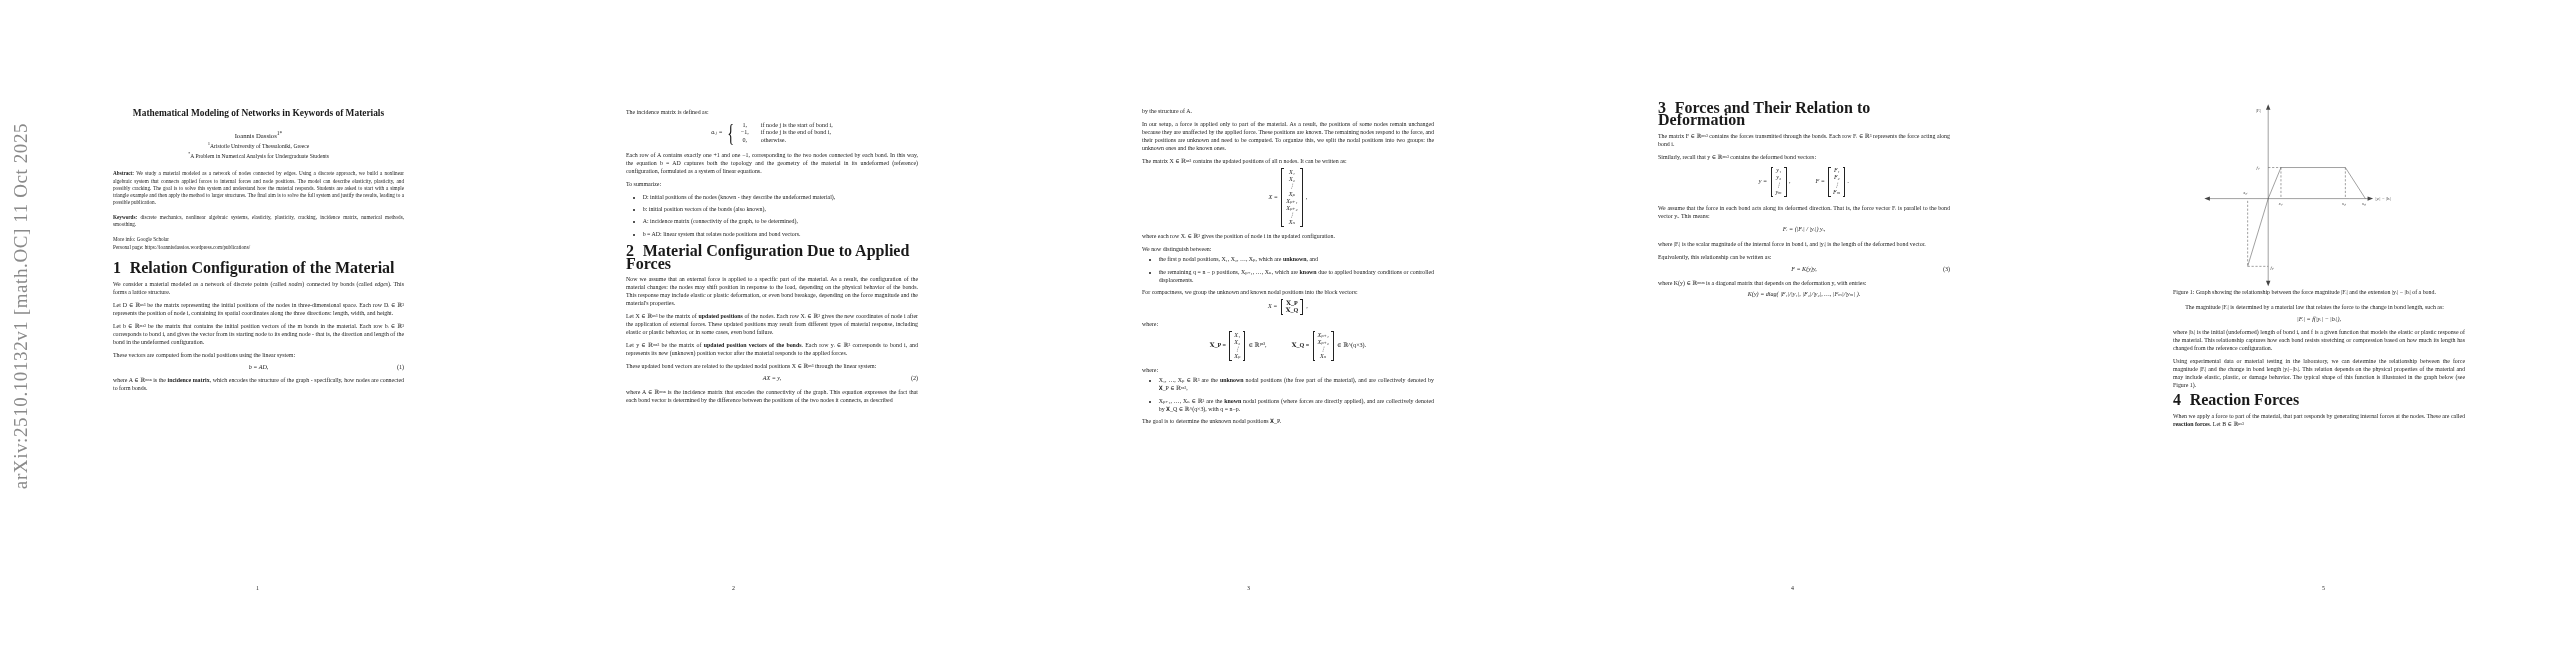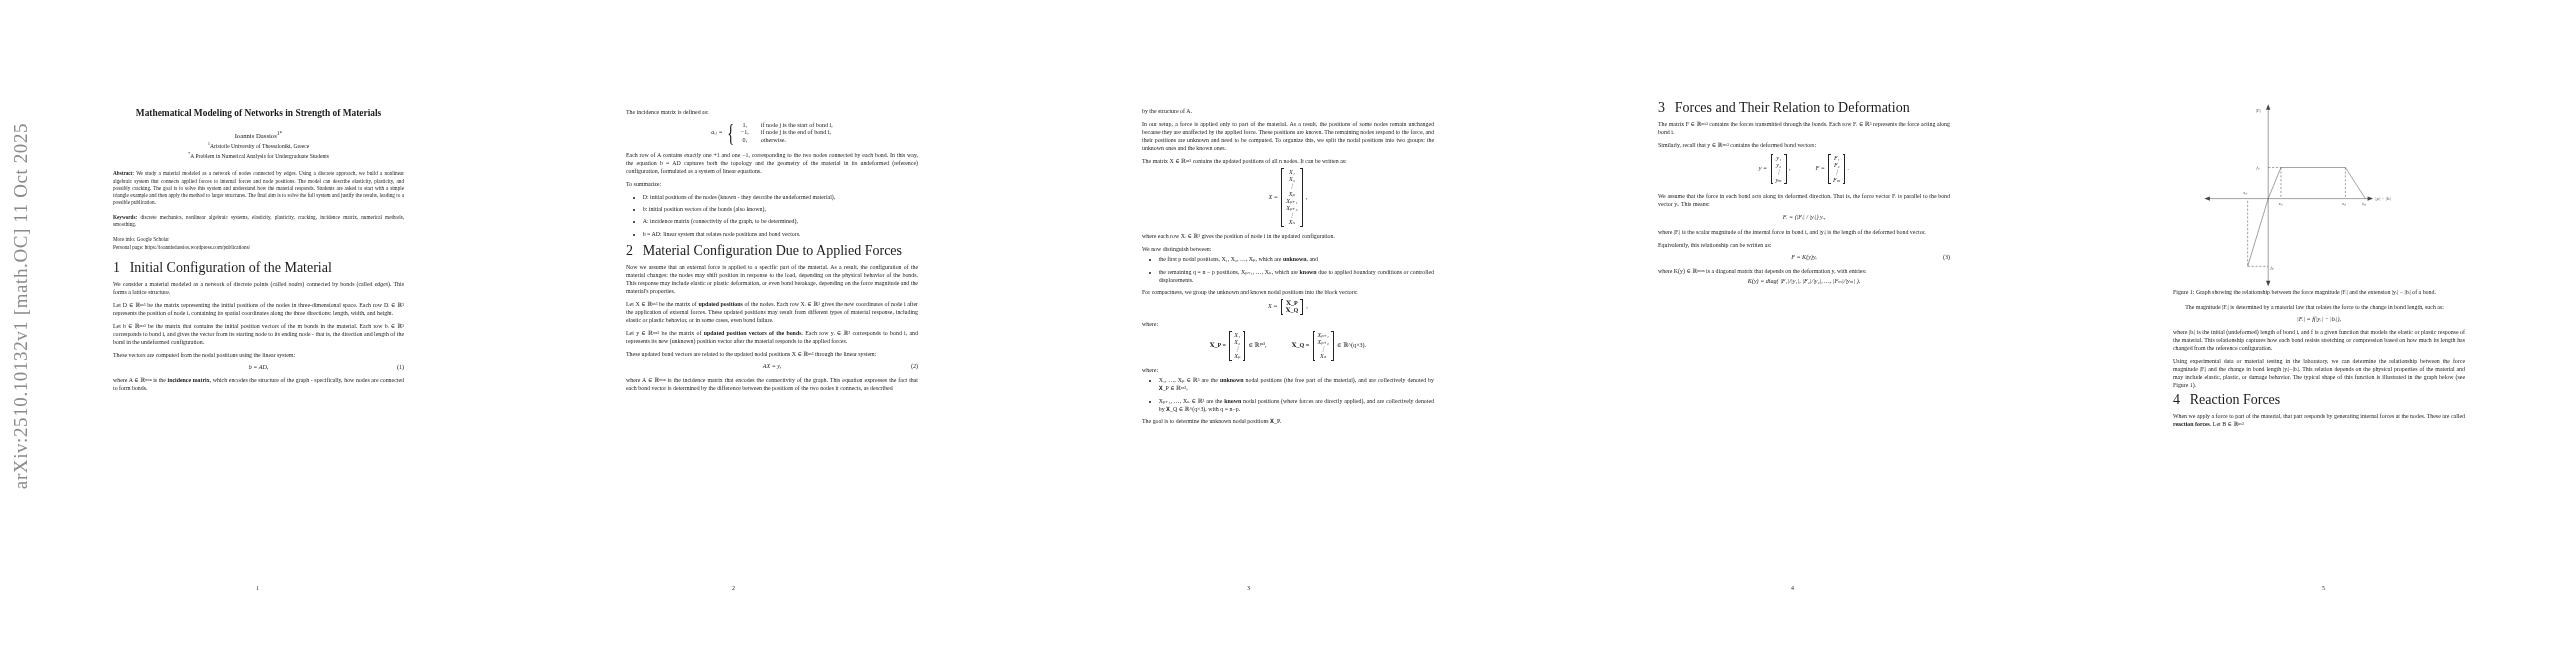--- a/index.html
+++ b/index.html
@@ -3,21 +3,21 @@
 <meta charset="utf-8">
 <style>
   html, body { margin:0; padding:0; background:#ffffff; }
   body { width:2576px; height:667px; position:relative; overflow:hidden;
          font-family:"Liberation Serif","DejaVu Serif",serif; color:#1a1a1a; }
   .page { position:absolute; top:0; width:515px; height:667px; background:#fff; }
   .content { position:absolute; left:0; right:0; }
   .p { font-size:5.9px; line-height:8px; text-align:justify; margin:0 0 5px 0; }
   .it { font-style:italic; }
   .b { font-weight:bold; }
-  .h1 { font-size:14px; font-weight:normal; margin:7.8px 0 5.6px 0; line-height:12.2px; }
+  .h1 { font-size:16px; font-weight:bold; margin:7.8px 0 5.6px 0; line-height:12.2px; }
   .h1 .num { display:inline-block; width:16.7px; }
   .eq { text-align:center; font-size:6.1px; font-style:italic; position:relative; margin:3.3px 0 5px 0; line-height:7.8px; }
   .eq .tag { position:absolute; right:0; top:0; font-style:normal; }
   .pagenum { position:absolute; font-size:5.9px; text-align:center; width:11px; }
   ul.bl { margin:0 0 5px 0; padding-left:16.7px; }
   ul.bl li { font-size:5.9px; line-height:8px; margin-bottom:4.4px; text-align:justify; }
   .title { font-size:9.4px; text-align:center; line-height:11px; margin:0; }
   .author { font-size:6.7px; text-align:center; margin:11px 0 2.2px 0; }
   .aff { font-size:5.6px; text-align:center; margin:2.2px 0; }
   .abs { font-size:5.2px; line-height:7.2px; text-align:justify; margin:0; }
@@ -38,29 +38,29 @@
   .figcap { font-size:5.9px; line-height:8px; text-align:justify; }
 </style>
 </head>
 <body>
 
 <div class="page" style="left:0;">
   <div class="stamp">
     <span>arXiv:2510.10132v1  [math.OC]  11 Oct 2025</span>
   </div>
   <div class="content" style="left:113px; width:291px; top:108px;">
-    <h1 class="title">Mathematical Modeling of Networks in Strength of Materials</h1>
+    <h1 class="title">Mathematical Modeling of Networks in Keywords of Materials</h1>
     <div class="author"><span>Ioannis Dassios</span><sup>1*</sup></div>
     <div class="aff"><sup>1</sup><span>Aristotle University of Thessaloniki, Greece</span></div>
     <div class="aff"><sup>*</sup><span>A Problem in Numerical Analysis for Undergraduate Students</span></div>
     <p class="abs" style="margin-top:11px;"><span class="b">Abstract:</span> <span>We study a material modeled as a network of nodes connected by edges. Using a discrete approach, we build a nonlinear algebraic system that connects applied forces to internal forces and node positions. The model can describe elasticity, plasticity, and possibly cracking. The goal is to solve this system and understand how the material responds. Students are asked to start with a simple triangle example and then apply the method to larger structures. The final aim is to solve the full system and justify the results, leading to a possible publication.</span></p>
     <p class="abs" style="margin-top:7.8px;"><span class="b">Keywords:</span> <span>discrete mechanics, nonlinear algebraic systems, elasticity, plasticity, cracking, incidence matrix, numerical methods, smoothing.</span></p>
     <p class="abs" style="margin-top:7.8px;"><span>More info:</span> <span>Google Scholar</span></p>
     <p class="abs"><span>Personal page:</span> <span>https://ioannisdassios.wordpress.com/publications/</span></p>
-    <div class="h1" style="margin-top:11px;"><span class="num">1</span><span>Initial Configuration of the Material</span></div>
+    <div class="h1" style="margin-top:11px;"><span class="num">1</span><span>Relation Configuration of the Material</span></div>
     <p class="p"><span>We consider a material modeled as a network of discrete points (called </span><span class="it">nodes</span><span>) connected by bonds (called </span><span class="it">edges</span><span>). This forms a lattice structure.</span></p>
     <p class="p">Let D ∈ ℝⁿˣ³ be the matrix representing the initial positions of the nodes in three-dimensional space. Each row Dᵢ ∈ ℝ³ represents the position of node i, containing its spatial coordinates along the three directions: length, width, and height.</p>
     <p class="p">Let b ∈ ℝᵐˣ³ be the matrix that contains the initial position vectors of the m bonds in the material. Each row bᵢ ∈ ℝ³ corresponds to bond i, and gives the vector from its starting node to its ending node - that is, the direction and length of the bond in the undeformed configuration.</p>
     <p class="p">These vectors are computed from the nodal positions using the linear system:</p>
     <div class="eq"><span>b = AD,</span><span class="tag">(1)</span></div>
     <p class="p"><span>where A ∈ ℝᵐˣⁿ is the </span><span class="b">incidence matrix</span><span>, which encodes the structure of the graph - specifically, how nodes are connected to form bonds.</span></p>
   </div>
   <div class="pagenum" style="left:252px; top:585px;">1</div>
 </div>
 

